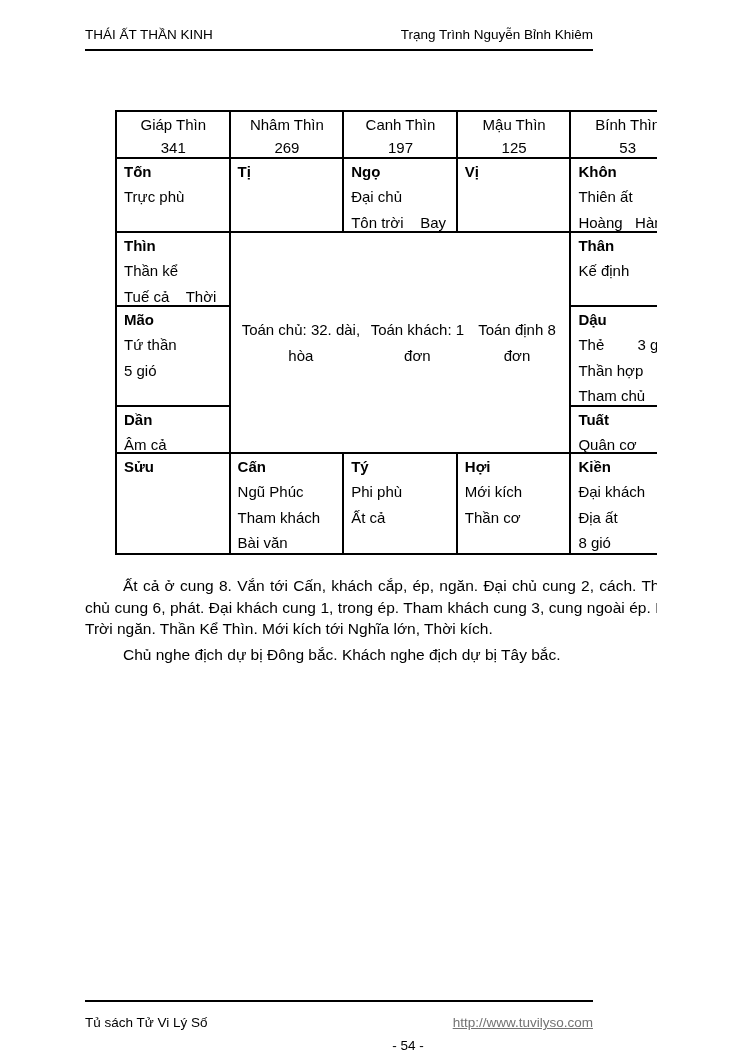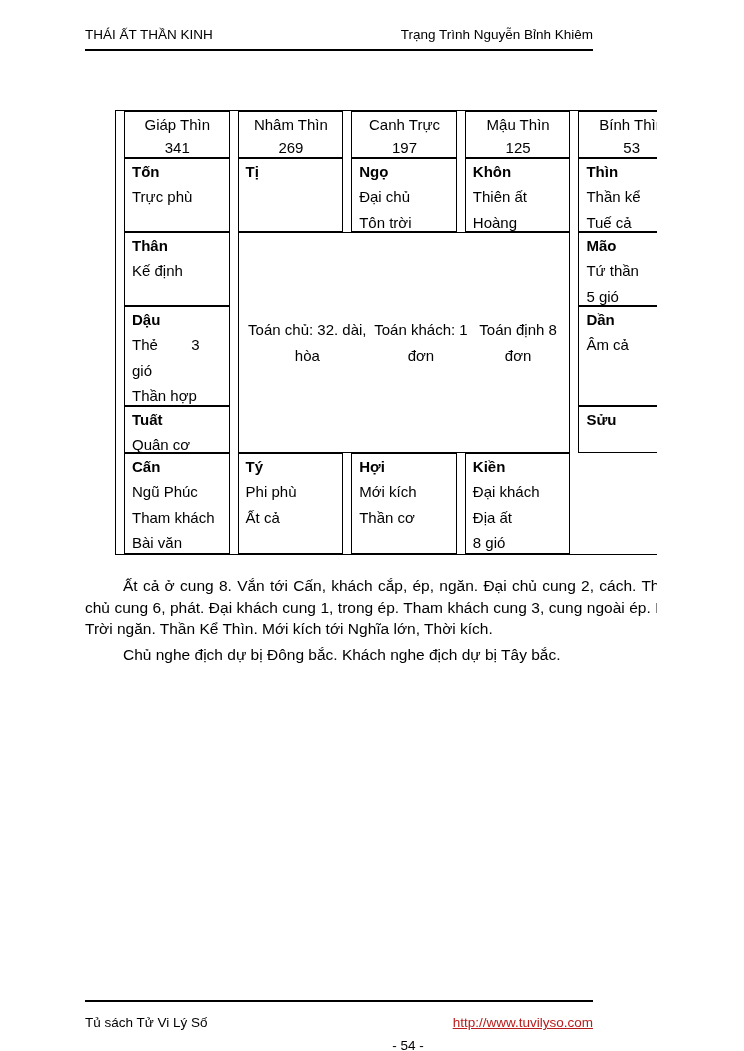--- a/index.html
+++ b/index.html
@@ -27,21 +27,20 @@
     grid-template-rows: 47px 74px 74px 100px 47px 101px;
     border: 1px solid #000;
     box-sizing: border-box;
   }
   .cell {
     border: 1px solid #000;
     box-sizing: border-box;
     padding: 1px 6px 0 7px;
     font-size: 15px;
     overflow: hidden;
-    margin-left: 8px;
   }
   .year-cell { text-align: center; line-height: 23px; padding-top: 1px; }
   .cell-title { font-weight: bold; line-height: 24px; }
   .cell-line { line-height: 25.5px; white-space: pre-wrap; }
   .center-cell {
     grid-area: 3 / 2 / 6 / 5;
     display: flex; flex-direction: row; justify-content: center; align-items: center;
     text-align: center; line-height: 26.5px;
   }
 
@@ -56,21 +55,21 @@
   
   .page-footer {
     position: absolute; left: 85px; right: 64px; top: 1000px;
     border-top: 2px solid #000; padding-top: 13px;
     display: flex; align-items: flex-start;
     font-size: 13.5px; line-height: 16px;
   }
   .footer-left { flex: 1; text-align: left; }
   .footer-center { flex: 1; text-align: right; margin-top: 23px; }
   .footer-right { flex: 1; text-align: right; }
-  .footer-link { color: #b91c1c; text-decoration: underline; }
+  .footer-link { color: #737373; text-decoration: underline; }
 </style>
 </head>
 <body>
 
 <div class="page">
 
   <div class="page-header">
     <span>THÁI ẤT THẦN KINH</span>
     <span>Trạng Trình Nguyễn Bỉnh Khiêm</span>
   </div>
@@ -79,21 +78,21 @@
 
     <div class="cell year-cell">
       <div>Giáp Thìn</div>
       <div>341</div>
     </div>
     <div class="cell year-cell">
       <div>Nhâm Thìn</div>
       <div>269</div>
     </div>
     <div class="cell year-cell">
-      <div>Canh Trực</div>
+      <div>Canh Thìn</div>
       <div>197</div>
     </div>
     <div class="cell year-cell">
       <div>Mậu Thìn</div>
       <div>125</div>
     </div>
     <div class="cell year-cell">
       <div>Bính Thìn</div>
       <div>53</div>
     </div>
@@ -102,20 +101,23 @@
       <div class="cell-title">Tốn</div>
       <div class="cell-line">Trực phù</div>
     </div>
     <div class="cell">
       <div class="cell-title">Tị</div>
     </div>
     <div class="cell">
       <div class="cell-title">Ngọ</div>
       <div class="cell-line">Đại chủ</div>
       <div class="cell-line">Tôn trời    Bay</div>
+    </div>
+    <div class="cell">
+      <div class="cell-title">Vị</div>
     </div>
     <div class="cell">
       <div class="cell-title">Khôn</div>
       <div class="cell-line">Thiên ất</div>
       <div class="cell-line">Hoàng   Hành</div>
     </div>
 
     <div class="cell">
       <div class="cell-title">Thìn</div>
       <div class="cell-line">Thần kể</div>

